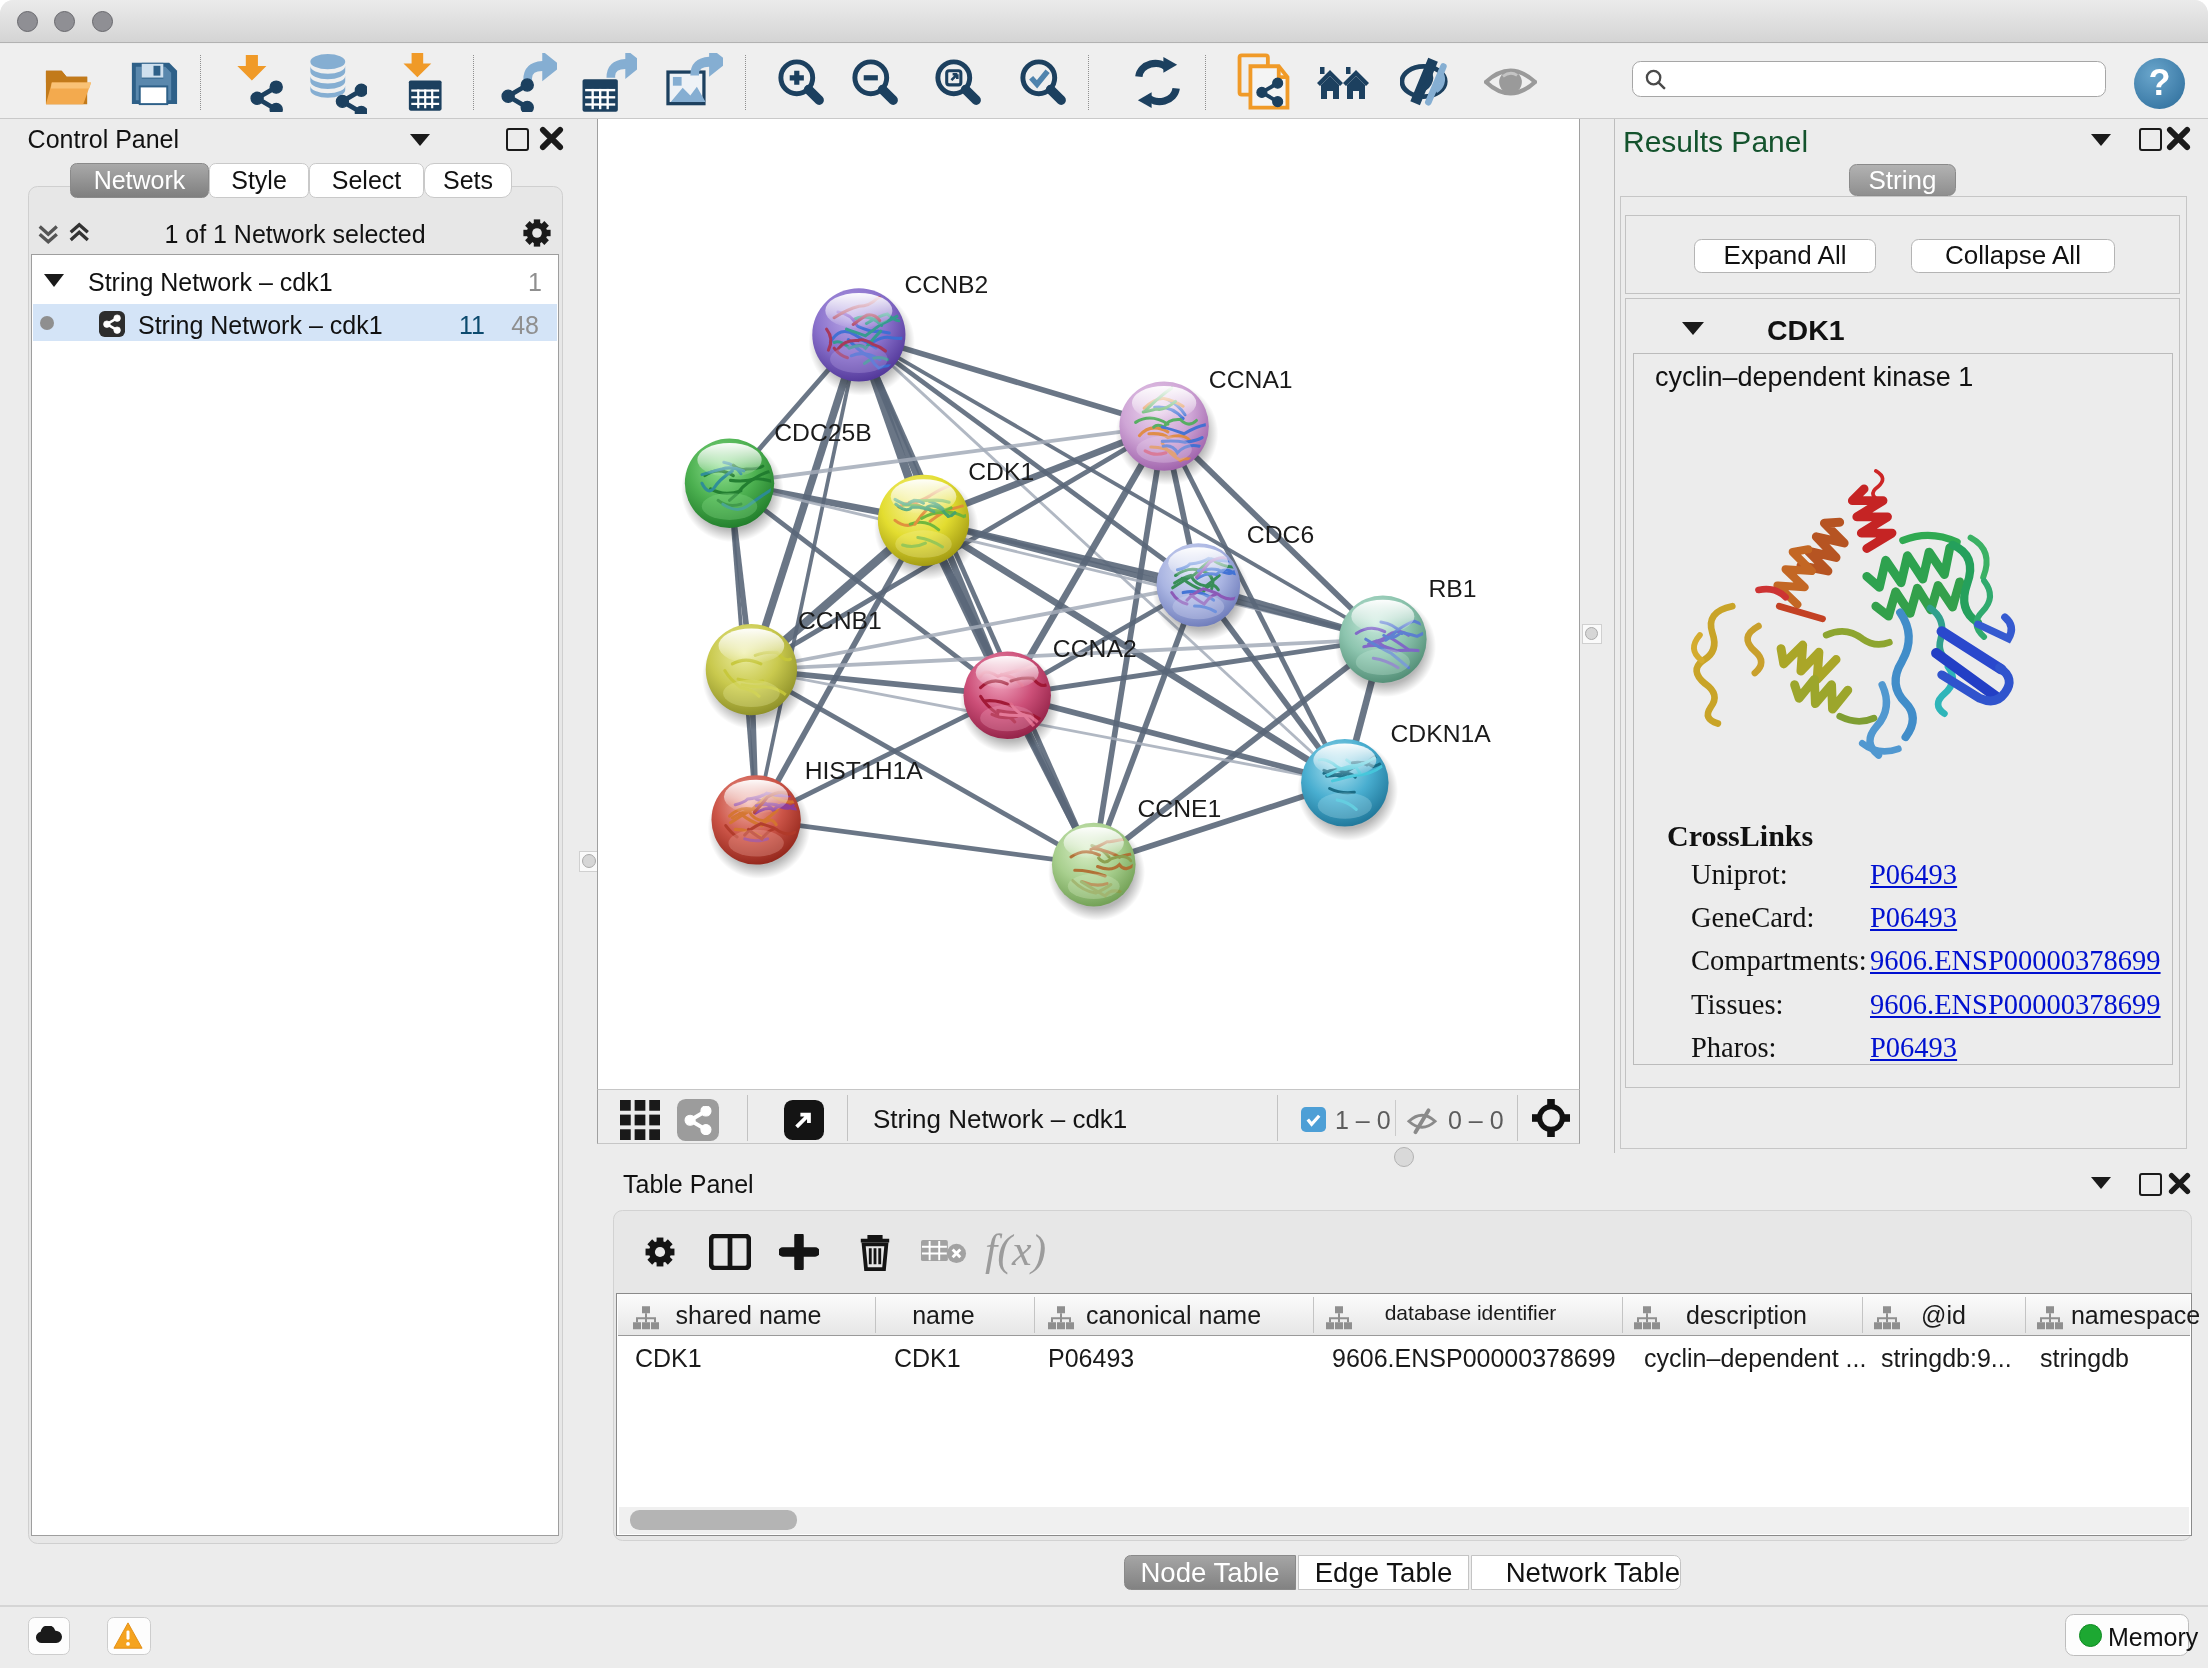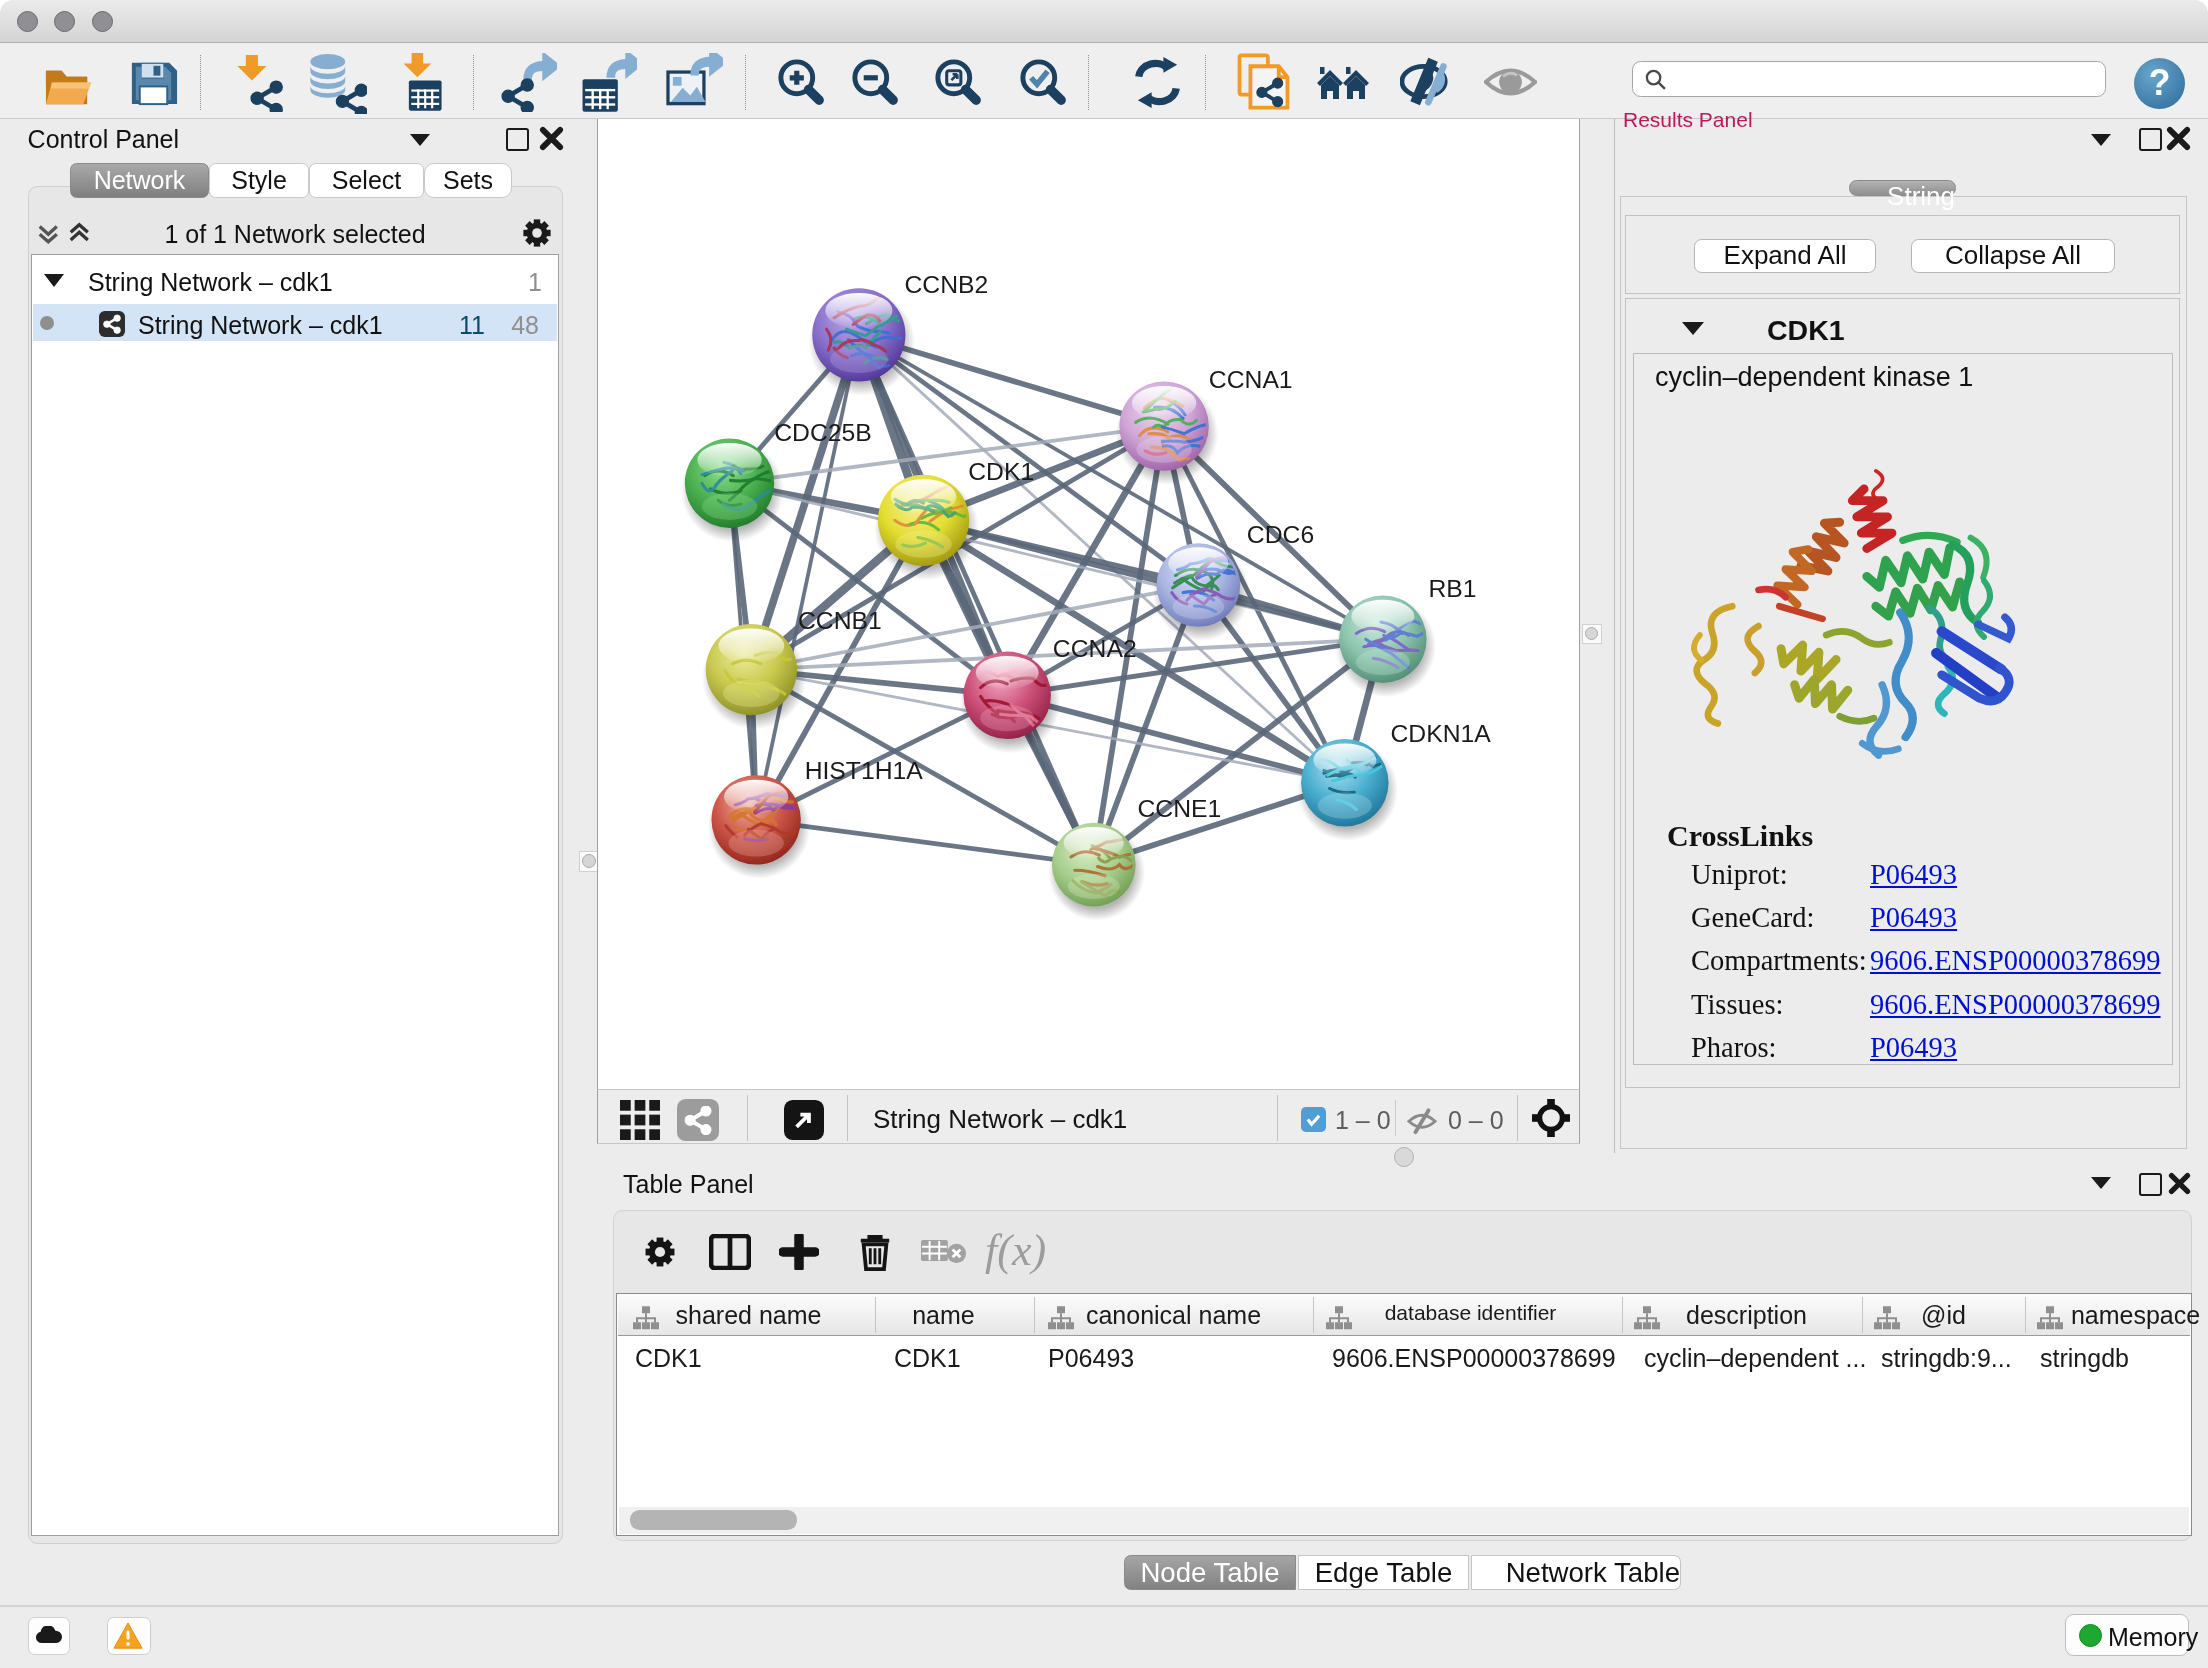--- a/index.html
+++ b/index.html
@@ -622,28 +622,28 @@
       <circle cx="20" cy="20" r="12" fill="none" stroke="#111" stroke-width="5.5"></circle>
       <rect x="16" y="0" width="8" height="9" fill="#111"></rect>
       <rect x="16" y="31" width="8" height="9" fill="#111"></rect>
       <rect x="0" y="16" width="9" height="8" fill="#111"></rect>
       <rect x="31" y="16" width="9" height="8" fill="#111"></rect>
     </svg>
 <div class="abs" style="left:1394px;top:1147px;width:18px;height:18px;border-radius:50%;background:#d9d9d9;border:1px solid #b2b2b2;z-index:6"></div>
 <div class="abs" style="left:1582px;top:624px;width:18px;height:18px;background:#fafafa;border:1px solid #d0d0d0"></div>
 <div class="abs" style="left:1585px;top:627px;width:11.4px;height:11.4px;border-radius:50%;background:#d6d6d6;border:1px solid #aaa"></div>
 <div class="abs" style="left:1614px;top:119px;height:1034px;border-left:1.9px solid #bdbdbd"></div>
-<div class="abs" style="left:1623px;top:108px;font-size:21px;color:#be185d">Results Panel</div>
+<div class="abs" style="left:1623px;top:125px;font-size:30px;color:#14532d">Results Panel</div>
 <div class="abs" style="left:2091px;top:134px;width:0;height:0;border-left:10.5px solid transparent;border-right:10.5px solid transparent;border-top:12.4px solid #1a1a1a"></div>
 <div class="abs" style="left:2139px;top:128px;width:19px;height:19px;border:2.9px solid #1a1a1a;border-radius:2.9px"></div>
 <svg class="abs" style="left:2166px;top:126px" width="25" height="25" viewBox="0 0 26 26">
       <path d="M4 4 L22 22 M22 4 L4 22" stroke="#1a1a1a" stroke-width="6" stroke-linecap="round"></path>
     </svg>
 <div class="abs" style="left:1620px;top:196px;width:567px;height:953px;background:#ececec;border:1.9px solid #c6c6c6;box-sizing:border-box"></div>
-<div class="abs" style="left:1849px;top:180px;width:107px;height:16px;background:linear-gradient(#b2b2b2,#8f8f8f);border:1px solid #8a8a8a;border-radius:7.6px;box-sizing:border-box;color:#fff;font-size:26px;text-align:right;line-height:30px">String</div>
+<div class="abs" style="left:1849px;top:164px;width:107px;height:32px;background:linear-gradient(#b2b2b2,#8f8f8f);border:1px solid #8a8a8a;border-radius:7.6px;box-sizing:border-box;color:#fff;font-size:26px;text-align:center;line-height:30px">String</div>
 <div class="abs" style="left:1625px;top:215px;width:555px;height:79px;border:1px solid #c2c2c2;box-sizing:border-box"></div>
 <div class="abs" style="left:1694px;top:239px;width:182px;height:34px;background:#fff;border:1.9px solid #b4b4b4;border-radius:7.6px;box-sizing:border-box;font-size:26px;text-align:center;line-height:30px;color:#111">Expand All</div>
 <div class="abs" style="left:1911px;top:239px;width:204px;height:34px;background:#fff;border:1.9px solid #b4b4b4;border-radius:7.6px;box-sizing:border-box;font-size:26px;text-align:center;line-height:30px;color:#111">Collapse All</div>
 <div class="abs" style="left:1625px;top:298px;width:555px;height:790px;border:1px solid #c2c2c2;box-sizing:border-box"></div>
 <div class="abs" style="left:1682px;top:322px;width:0;height:0;border-left:11.4px solid transparent;border-right:11.4px solid transparent;border-top:13.3px solid #1a1a1a"></div>
 <div class="abs" style="left:1767px;top:314px;font-size:28.5px;font-weight:bold;color:#111">CDK1</div>
 <div class="abs" style="left:1633px;top:353px;width:540px;height:712px;border:1.9px solid #bbb;box-sizing:border-box"></div>
 <div class="abs" style="left:1655px;top:362px;font-size:27px;color:#111">cyclin–dependent kinase 1</div>
 <svg width="371" height="323" viewBox="0 0 390 340" style="position:absolute;left:1663px;top:447px">
       <g transform="translate(10,8) scale(0.95)" opacity="0.97">

